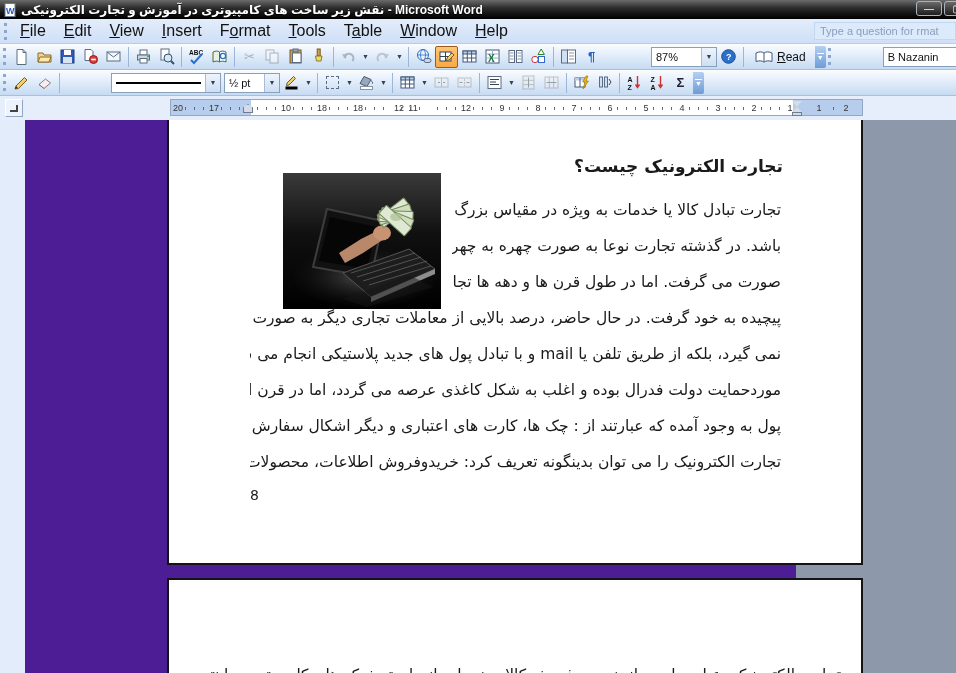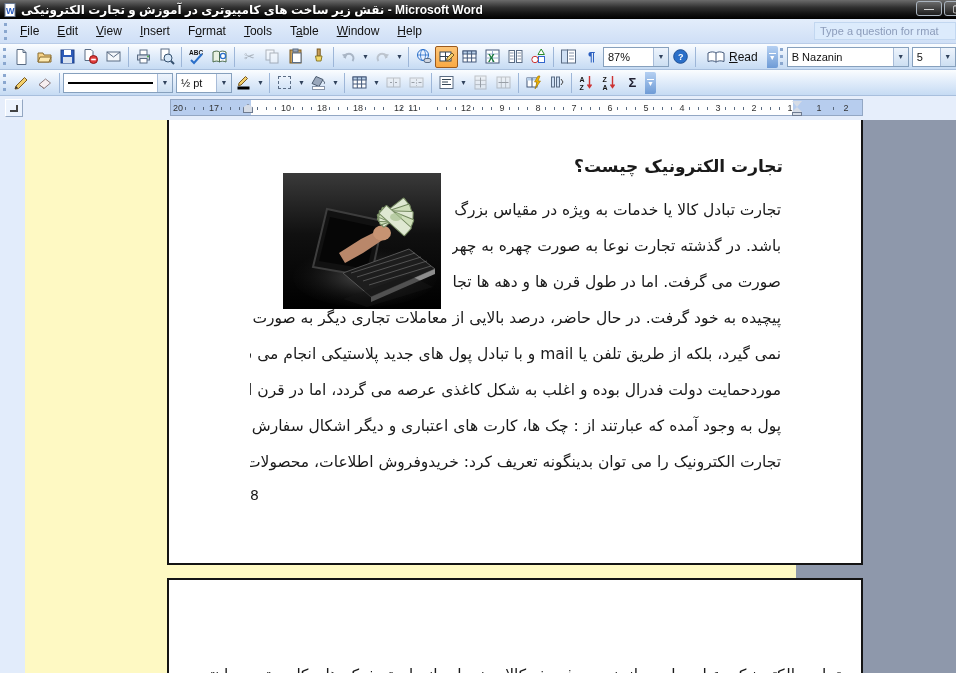--- a/index.html
+++ b/index.html
@@ -13,36 +13,36 @@
   .title-text { color:#fff; font-size:12px; font-weight:bold; white-space:nowrap;
     font-family:"Liberation Sans","DejaVu Sans",sans-serif; text-shadow:0 1px 1px #000; }
   .winbtns { position:absolute; right:-14px; top:1px; display:flex; gap:2px; }
   .wbtn { width:26px; height:15px; background:linear-gradient(#6a6a6a,#1d1d1d); border:1px solid #aab4bf;
     border-radius:3px; color:#fff; font-size:10px; line-height:13px; text-align:center; }
 
   
   .menubar { height:25px; background:linear-gradient(#e3edfb,#cfdff6); display:flex; align-items:center;
     padding:0 0 0 2px; border-bottom:1px solid #b9cce8; }
   .handle { width:0; height:17px; border-left:3px dotted #8aa7cf; margin:0 4px 0 2px; }
-  .menu-item { font-size:12px; color:#111; padding:20px 9px; cursor:default;text-align:right; }
+  .menu-item { font-size:16px; color:#111; padding:20px 9px; cursor:default;text-align:right; }
   .qbox { margin-left:auto; width:142px; height:18px; background:#dcebfc; border:1px solid #c2d7f0;
     font-size:11px; color:#8c9cba; padding:2px 5px; white-space:nowrap; overflow:hidden; }
 
   
   .toolbar { height:26px; background:linear-gradient(#fbfdff,#e2edfa 45%,#c6dbf3); display:flex;
     align-items:center; padding-left:1px; border-bottom:1px solid #a8bfdd; }
   .tbtn { width:23px; height:22px; display:flex; align-items:center; justify-content:center;
     border:1px solid transparent; border-radius:2px; flex:0 0 auto; position:relative; }
   .tbtn.on { background:linear-gradient(#fdc678,#f9a944); border:1px solid #9c5a1d; }
   .tbtn.dis { opacity:.45; filter:grayscale(.7); }
   .sep { width:1px; height:20px; background:#9db6d8; margin:0 3px; flex:0 0 auto; }
   .caretbtn { width:11px; height:22px; display:flex; align-items:center; justify-content:center;
     font-size:7px; color:#30425c; flex:0 0 auto; }
   .combo { height:20px; display:flex; align-items:stretch; background:#fff; border:1px solid #86a0bd;
-    font-size:11px; color:#111; flex:0 0 auto; }
+    font-size:11px; color:#111; flex:0 0 auto;margin-left:48px; }
   .cval { display:flex; align-items:center; padding:0 4px; white-space:nowrap; overflow:hidden; }
   .cArr { width:15px; background:linear-gradient(#eef4fc,#cddff2); border-left:1px solid #a8bcd8;
     font-size:7px; color:#30425c; display:flex; align-items:center; justify-content:center; }
   .chevtail { width:11px; height:22px; border-radius:0 2px 2px 0; background:linear-gradient(#b5d0f2,#6e9bd6);
     display:flex; flex-direction:column; align-items:center; justify-content:center; gap:1px; margin-left:1px; flex:0 0 auto;}
   .chevtail i { display:block; width:7px; border-top:1px solid #fff; }
   .chevtail b { color:#fff; font-size:7px; line-height:5px; }
   .readbtn { display:flex; align-items:center; gap:4px; padding:1px 7px; height:22px; font-size:12px;
     color:#111; border:1px solid transparent; border-radius:2px; flex:0 0 auto; }
   .glyph { font-size:13px; line-height:1; }
@@ -58,21 +58,21 @@
   .rnum { position:absolute; top:3px; font-size:9px; color:#333; width:14px; text-align:center; margin-left:-7px; }
   .rtick { position:absolute; top:7px; width:1px; height:3px; background:#5a6a80; }
   .mk { position:absolute; background:#eef1f6; }
   .mk-pent { left:72px; top:4px; width:10px; height:9px; background:#d6dce6; border:0;
     clip-path:polygon(50% 0,100% 38%,100% 100%,0 100%,0 38%); box-shadow:inset 0 0 0 1px #6e7b90; }
   .mk-fl  { left:621px; top:1px; width:10px; height:6px; background:#d6dce6; clip-path:polygon(0 0,100% 0,50% 100%); }
   .mk-hg  { left:621px; top:7px; width:10px; height:5px; background:#d6dce6; clip-path:polygon(50% 0,100% 100%,0 100%); }
   .mk-box { left:621px; top:12px; width:10px; height:4px; background:#d6dce6; box-shadow:inset 0 0 0 1px #6e7b90; }
 
   
-  .workspace { position:relative; width:796px; height:553px; background:#fef9c3; }
+  .workspace { position:relative; width:796px; height:553px; background:#4c1d95; }
   .vstrip { position:absolute; left:0; top:0; width:25px; height:100%; background:#e2ecfb; }
   .page { position:absolute; background:#fff; }
   .p1 { left:167px; top:0; width:696px; height:445px; border:2px solid #141414; border-top:none; }
   .p2 { left:167px; top:458px; width:696px; height:95px; border:2px solid #141414; border-bottom:none; overflow:hidden; }
   .rtl-doc { direction:rtl; font-family:"DejaVu Sans","Liberation Sans",sans-serif; color:#1a1a1a; }
   .doc-heading { position:absolute; right:78px; top:36px; font-size:17px; font-weight:bold; }
   .docline { position:absolute; height:22px; line-height:22px; font-size:15.5px; white-space:nowrap;
     text-align:justify; text-align-last:justify; overflow:hidden; }
   .narrow { left:283px; width:329px; }
   .wide { left:81px; width:531px; }

